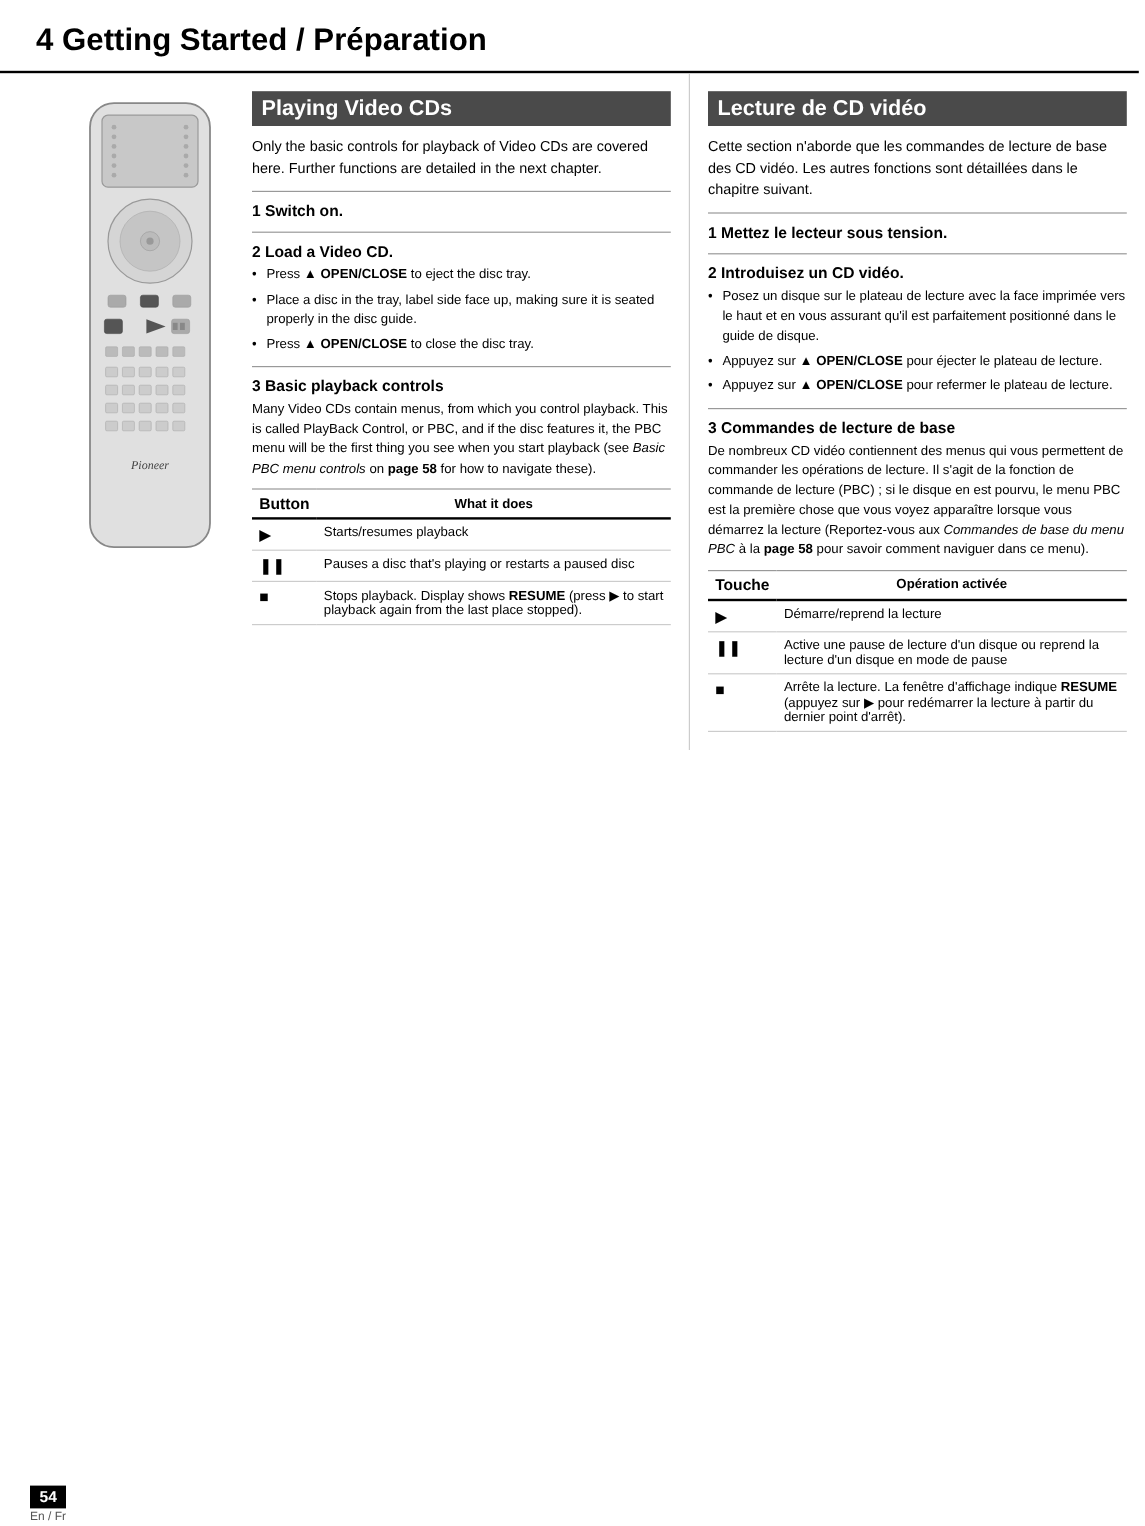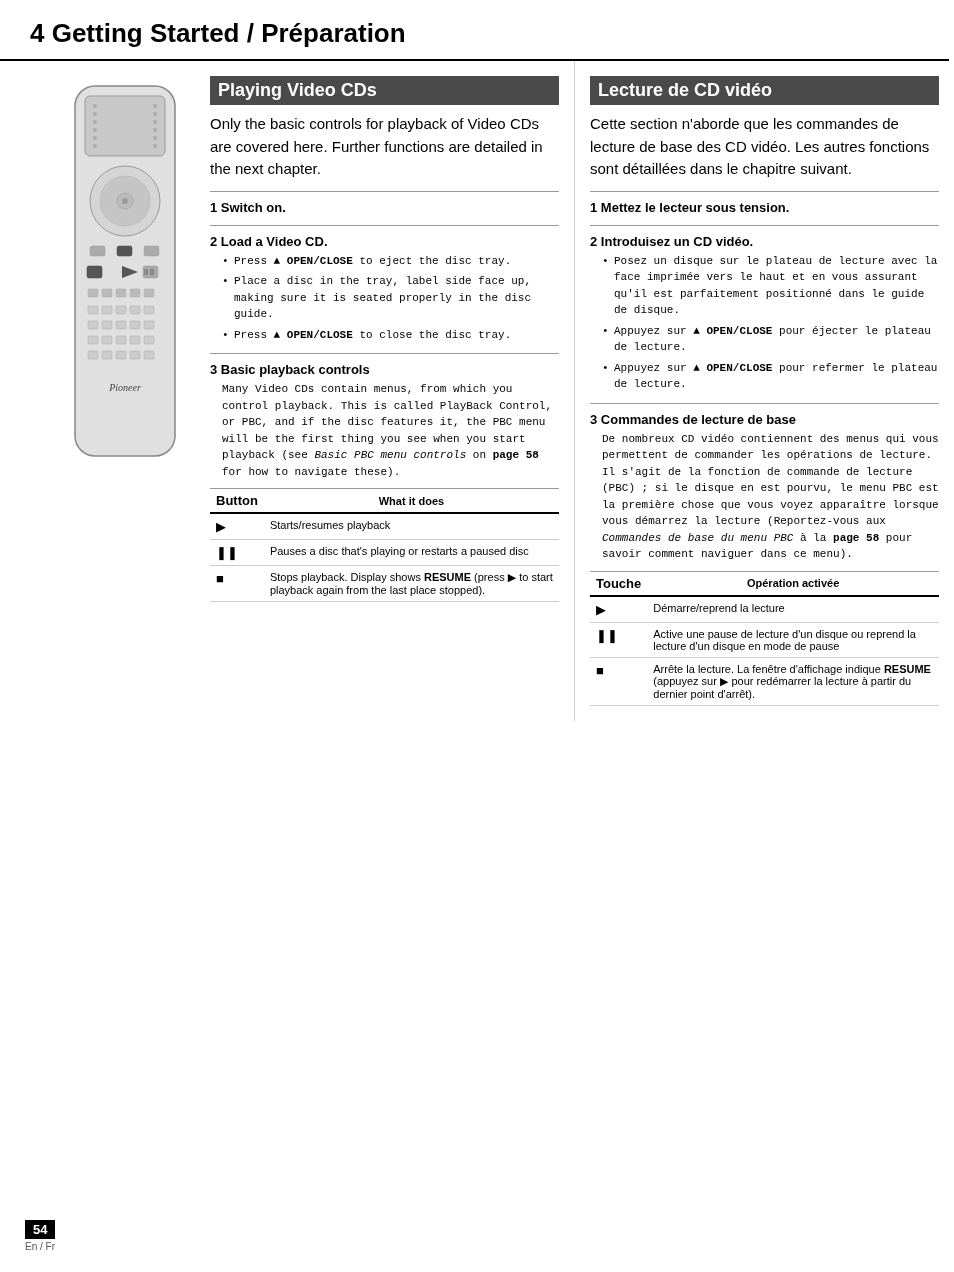--- a/index.html
+++ b/index.html
@@ -70,38 +70,37 @@
     .section-box {
       background: #4a4a4a;
       color: #fff;
       padding: 4px 8px;
       font-size: 18px;
       font-weight: bold;
       margin-bottom: 8px;
     }
 
     .section-intro {
-      font-size: 15px;
+      font-size: 12px;
       line-height: 1.5;
       margin-bottom: 10px;
     }
 
     .step-heading {
       font-size: 13px;
       font-weight: bold;
       margin: 10px 0 4px 0;
       border-top: 1px solid #999;
       padding-top: 8px;
     }
 
     .step-content {
       font-size: 11px;
       line-height: 1.5;
-      margin-left: 12px;
-      font-family: Liberation Mono, monospace;
+      margin-left: 0;
     }
 
     .step-content ul {
       list-style: none;
       padding: 0;
       margin: 0;
     }
 
     .step-content ul li {
       padding-left: 12px;
@@ -155,21 +154,21 @@
     }
 
     .controls-table .icon-cell {
       width: 30px;
       font-size: 13px;
     }
 
     
     .page-footer {
       position: absolute;
-      bottom: 20px;
+      bottom: 2px;
       left: 25px;
       font-size: 11px;
     }
 
     .page-num-box {
       background: #000;
       color: #fff;
       padding: 2px 8px;
       font-weight: bold;
       font-size: 13px;

